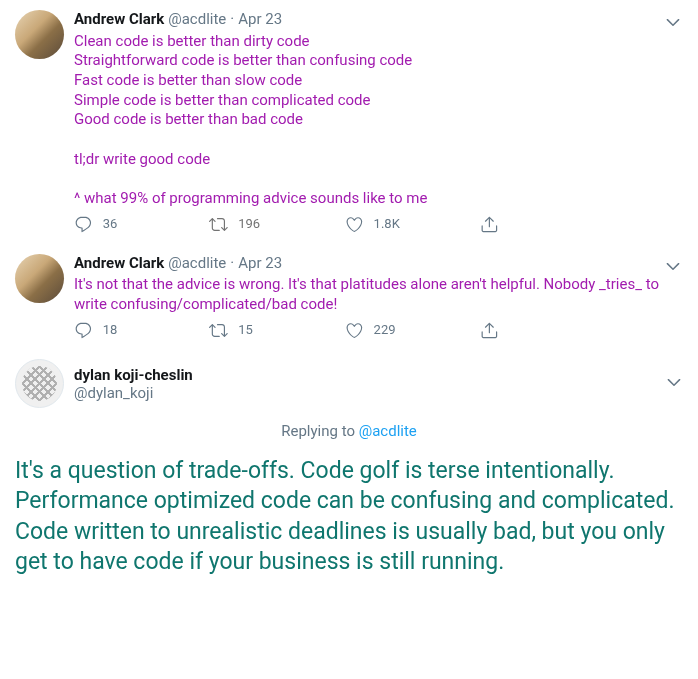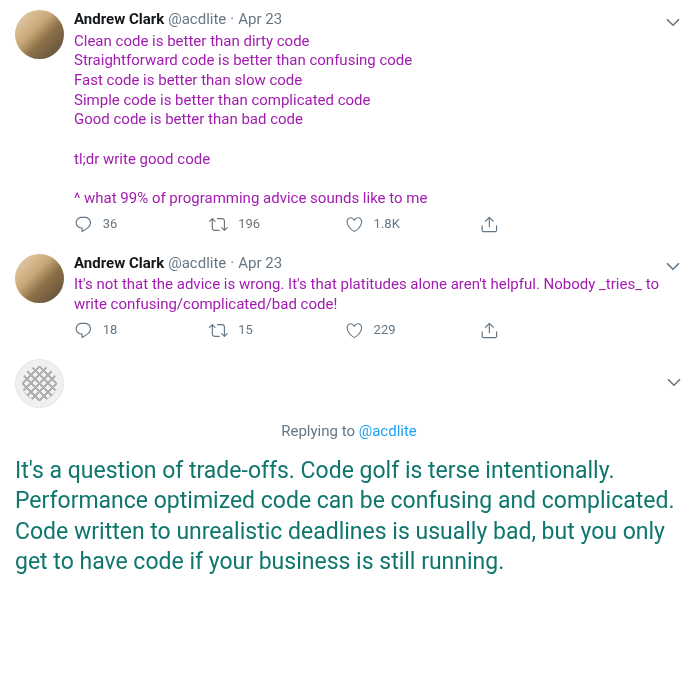--- a/index.html
+++ b/index.html
@@ -247,20 +247,24 @@
         <path d="M20.207 8.147c-.39-.39-1.023-.39-1.414 0L12 14.94 5.207 8.147c-.39-.39-1.023-.39-1.414 0-.39.39-.39 1.023 0 1.414l7.5 7.5c.39.39 1.023.39 1.414 0l7.5-7.5c.39-.39.39-1.023 0-1.414z"></path>
       </svg>
   </div>
 </article>
 
 <article class="main-tweet">
   <div class="main-header">
     <div class="main-avatar">
       <div class="main-avatar-pattern"></div>
     </div>
+    <div class="main-names">
+      <div class="main-display-name">dylan koji-cheslin</div>
+      <div class="main-handle">@dylan_koji</div>
+    </div>
   </div>
   <div class="replying">
     <span>Replying to </span><a href="#">@acdlite</a>
   </div>
   <div class="main-body">It's a question of trade-offs. Code golf is terse intentionally. Performance optimized code can be confusing and complicated. Code written to unrealistic deadlines is usually bad, but you only get to have code if your business is still running.</div>
   <div class="main-caret">
     <svg viewBox="0 0 24 24" width="18" height="18">
         <path d="M20.207 8.147c-.39-.39-1.023-.39-1.414 0L12 14.94 5.207 8.147c-.39-.39-1.023-.39-1.414 0-.39.39-.39 1.023 0 1.414l7.5 7.5c.39.39 1.023.39 1.414 0l7.5-7.5c.39-.39.39-1.023 0-1.414z"></path>
       </svg>
   </div>

